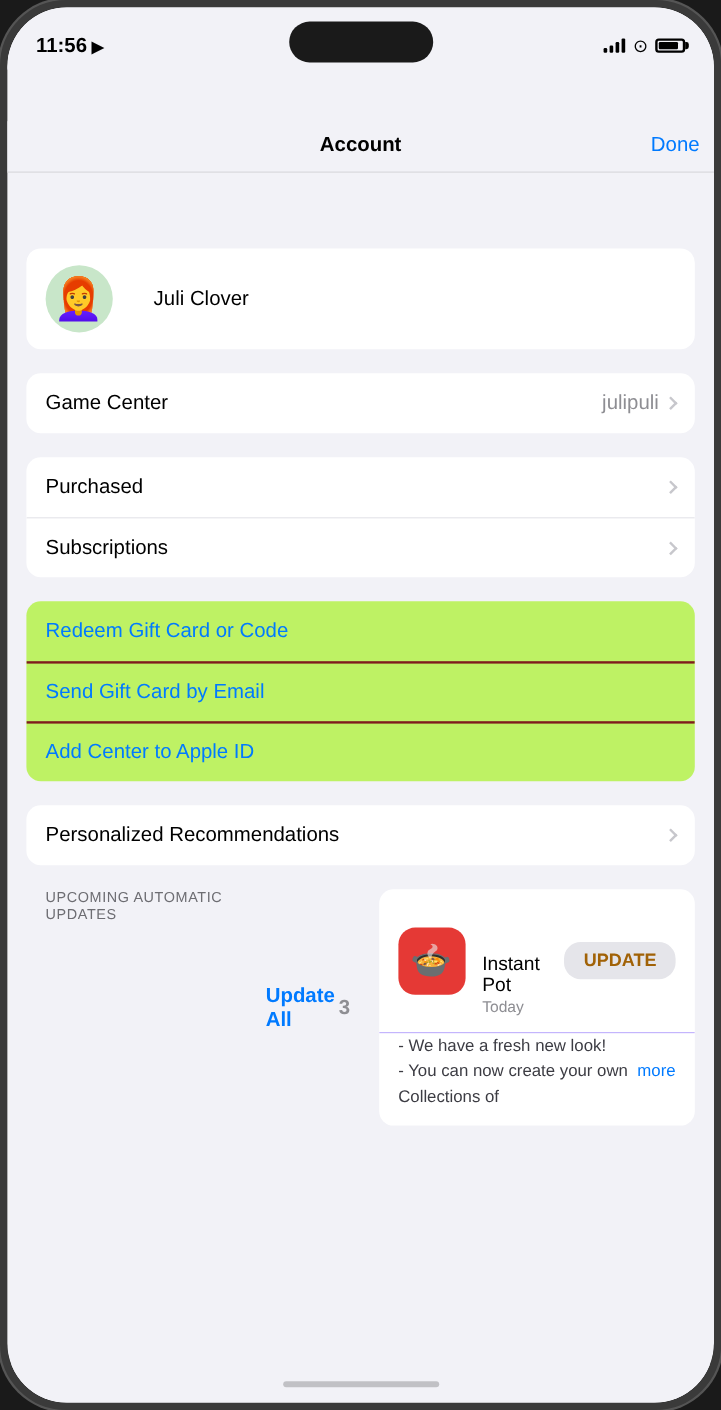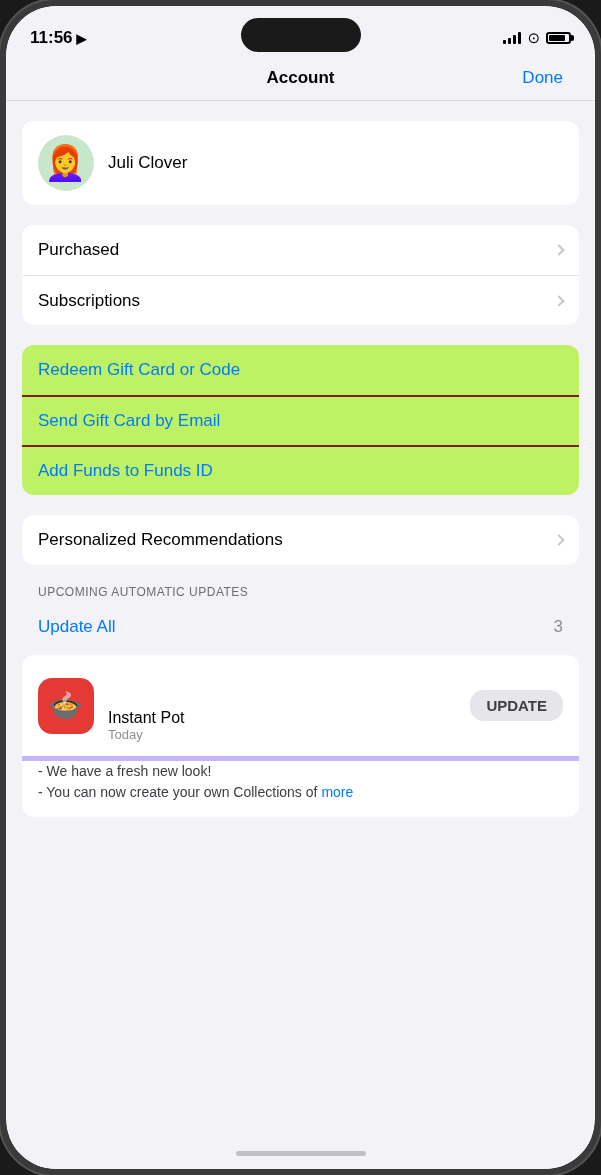--- a/index.html
+++ b/index.html
@@ -25,20 +25,21 @@
     }
 
     .phone-screen {
       width: 100%;
       height: 100%;
       background: #f2f2f7;
       border-radius: 50px;
       overflow: hidden;
       display: flex;
       flex-direction: column;
+      gap: 43px;
     }
 
     
     .status-bar {
       background: #f2f2f7;
       height: 52px;
       display: flex;
       align-items: center;
       justify-content: space-between;
       padding: 12px 24px 0 24px;
@@ -129,21 +130,21 @@
     }
 
     .nav-title {
       font-size: 17px;
       font-weight: 600;
       color: #000;
     }
 
     .nav-done {
       position: absolute;
-      right: 32px;
+      right: 12px;
       font-size: 17px;
       font-weight: 400;
       color: #007aff;
       cursor: pointer;
     }
 
     
     .content {
       flex: 1;
       overflow-y: auto;
@@ -180,20 +181,21 @@
       justify-content: center;
       font-size: 34px;
       overflow: hidden;
       flex-shrink: 0;
     }
 
     .profile-name {
       font-size: 17px;
       font-weight: 500;
       color: #000;
+      margin-left: 20px;
     }
 
     
     .list-row {
       display: flex;
       align-items: center;
       justify-content: space-between;
       padding: 14px 16px;
       cursor: pointer;
       min-height: 50px;
@@ -244,39 +246,40 @@
     }
 
     .link-text {
       font-size: 17px;
       color: #007aff;
     }
 
     
     .section-with-label {
       display: flex;
-      flex-direction: column;
+      flex-direction: row;
       gap: 8px;
     }
 
     .section-label {
       font-size: 12px;
       font-weight: 400;
       color: #6d6d72;
       text-transform: uppercase;
       letter-spacing: 0.5px;
       padding-left: 16px;
     }
 
     
     .update-all-row {
       display: flex;
       align-items: center;
       justify-content: space-between;
       padding: 10px 16px;
+      font-weight: bold;
     }
 
     .update-all-text {
       font-size: 17px;
       color: #007aff;
     }
 
     .update-count {
       font-size: 17px;
       color: #8e8e93;
@@ -324,28 +327,28 @@
       color: #8e8e93;
     }
 
     .update-button {
       background: #e5e5ea;
       border: none;
       border-radius: 14px;
       padding: 7px 16px;
       font-size: 15px;
       font-weight: 600;
-      color: #404040;
+      color: #a16207;
       cursor: pointer;
       white-space: nowrap;
     }
 
     .app-notes {
       padding: 0 16px 14px 16px;
-      border-top: 5px solid #c4b5fd;
+      border-top: 1px solid #c4b5fd;
     }
 
     .app-notes-text {
       font-size: 14px;
       color: #3c3c43;
       line-height: 1.5;
     }
 
     .app-notes-more {
       font-size: 14px;
@@ -453,20 +456,29 @@
 
       <div class="card">
         <div class="profile-row">
           <div class="avatar-circle">
             <span>👩‍🦰</span>
           </div>
           <span class="profile-name">Juli Clover</span>
         </div>
       </div>
 
+      <div class="card">
+        <div class="list-row">
+          <span class="list-row-label">Game Center</span>
+          <span class="list-row-value">
+            <span>julipuli</span>
+            <span class="chevron"></span>
+          </span>
+        </div>
+      </div>
 
       <div class="card">
         <div class="list-row">
           <span class="list-row-label">Purchased</span>
           <span class="list-row-value">
             <span class="chevron"></span>
           </span>
         </div>
         <div class="list-row">
           <span class="list-row-label">Subscriptions</span>
@@ -477,21 +489,21 @@
       </div>
 
       <div class="links-card">
         <div class="link-row">
           <span class="link-text">Redeem Gift Card or Code</span>
         </div>
         <div class="link-row">
           <span class="link-text">Send Gift Card by Email</span>
         </div>
         <div class="link-row">
-          <span class="link-text">Add Funds to Funds ID</span>
+          <span class="link-text">Add Center to Apple ID</span>
         </div>
       </div>
 
       <div class="card">
         <div class="list-row">
           <span class="list-row-label">Personalized Recommendations</span>
           <span class="list-row-value">
             <span class="chevron"></span>
           </span>
         </div>

